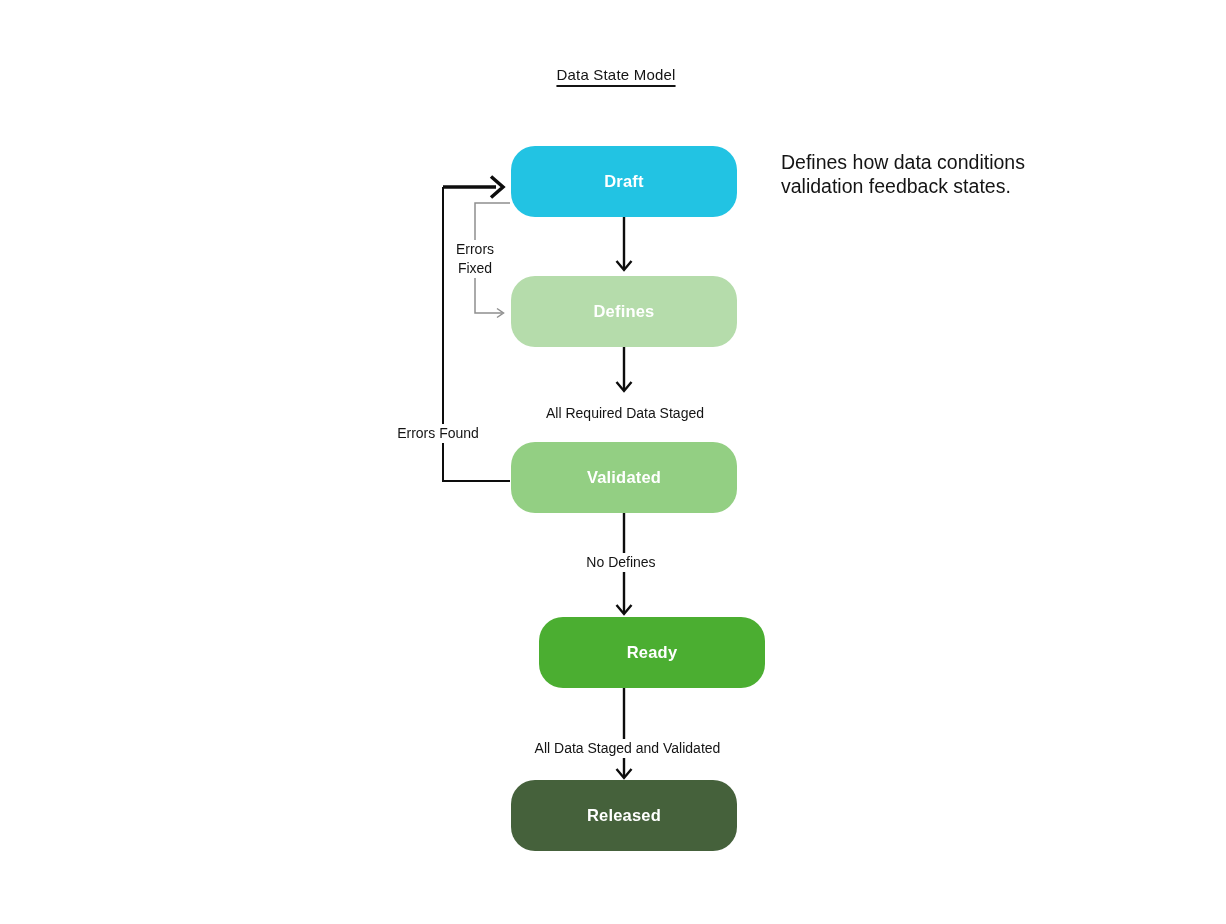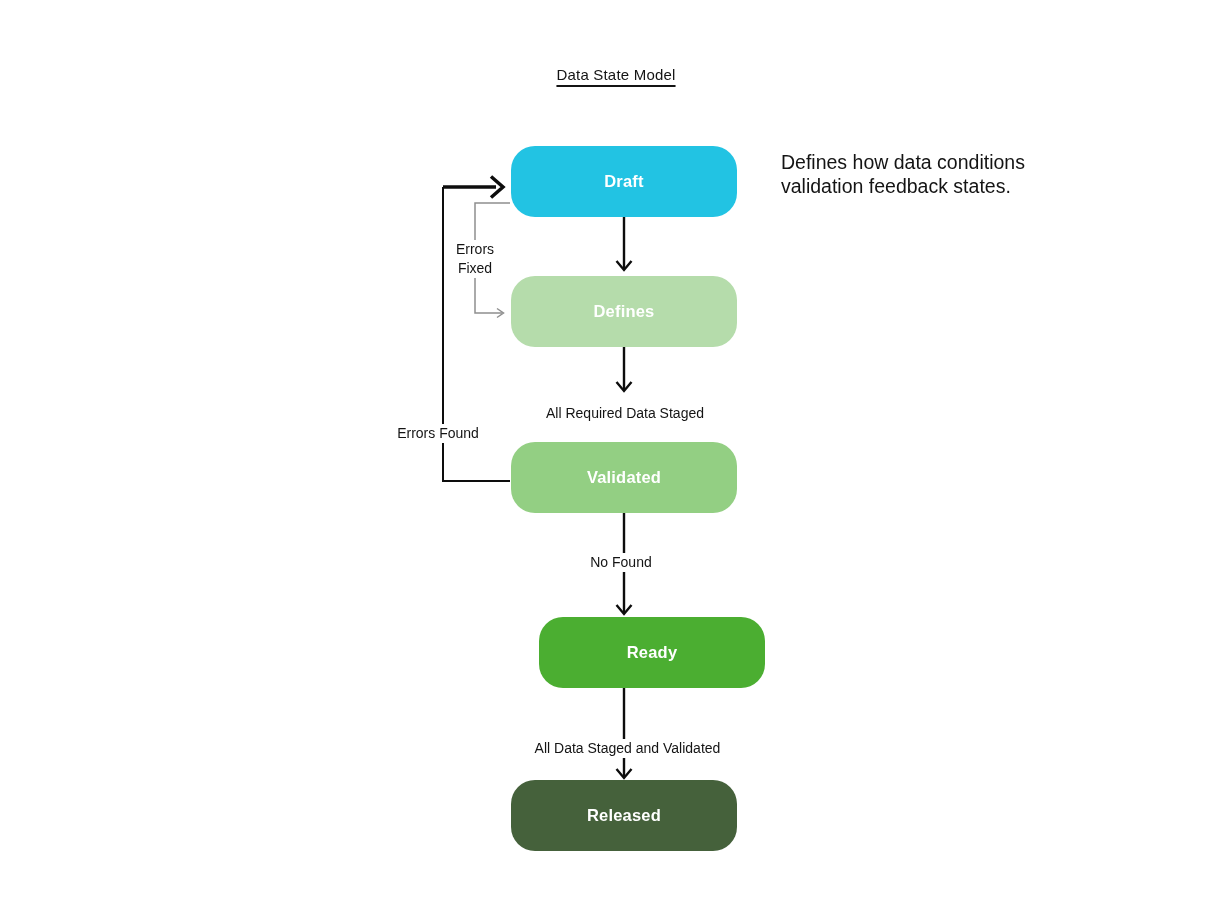--- a/index.html
+++ b/index.html
@@ -139,18 +139,18 @@
     <span>Validated</span>
   </div>
   <div class="node node-ready" style="background: rgb(75, 174, 49); margin-left: 28px;">
     <span>Ready</span>
   </div>
   <div class="node node-released" style="background: rgb(69, 97, 59);">
     <span>Released</span>
   </div>
 
   <div class="edge-label lbl-staged-validated">All Required Data Staged</div>
-  <div class="edge-label lbl-no-errors">No Found</div>
+  <div class="edge-label lbl-no-errors">No Defines</div>
   <div class="edge-label lbl-ready-released">All Data Staged and Validated</div>
   <div class="edge-label lbl-errors-found">Errors Found</div>
   <div class="edge-label lbl-errors-fixed">Errors Fixed</div>
 
 </div>
 
 </body></html>

